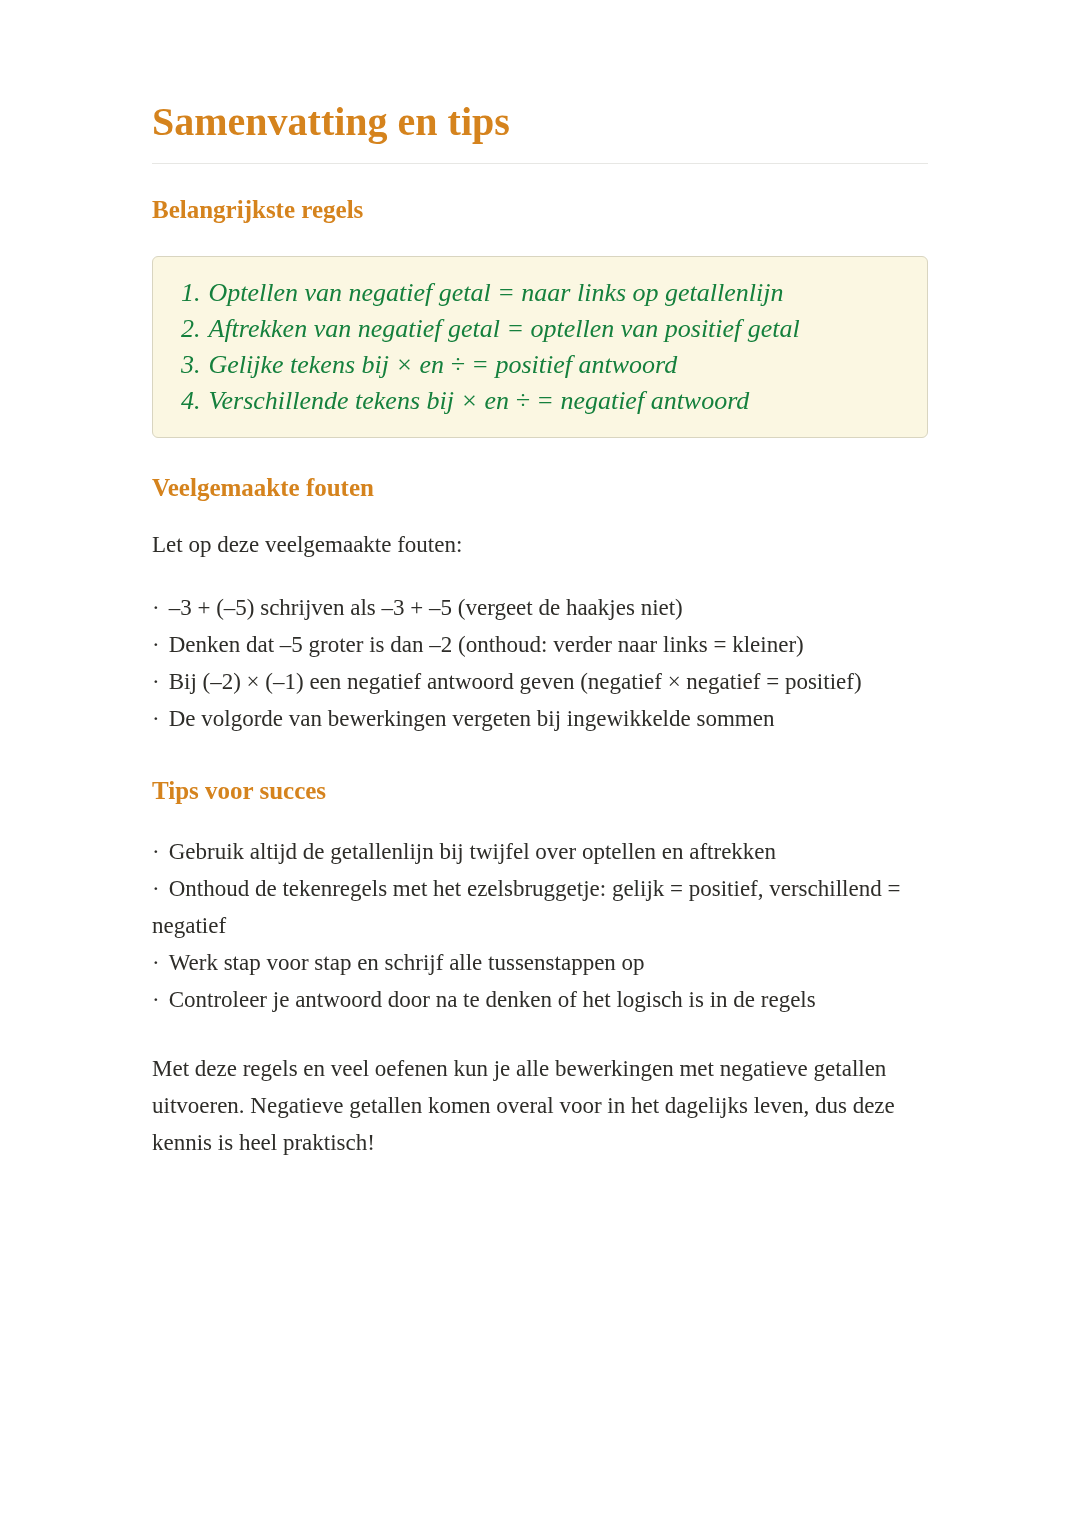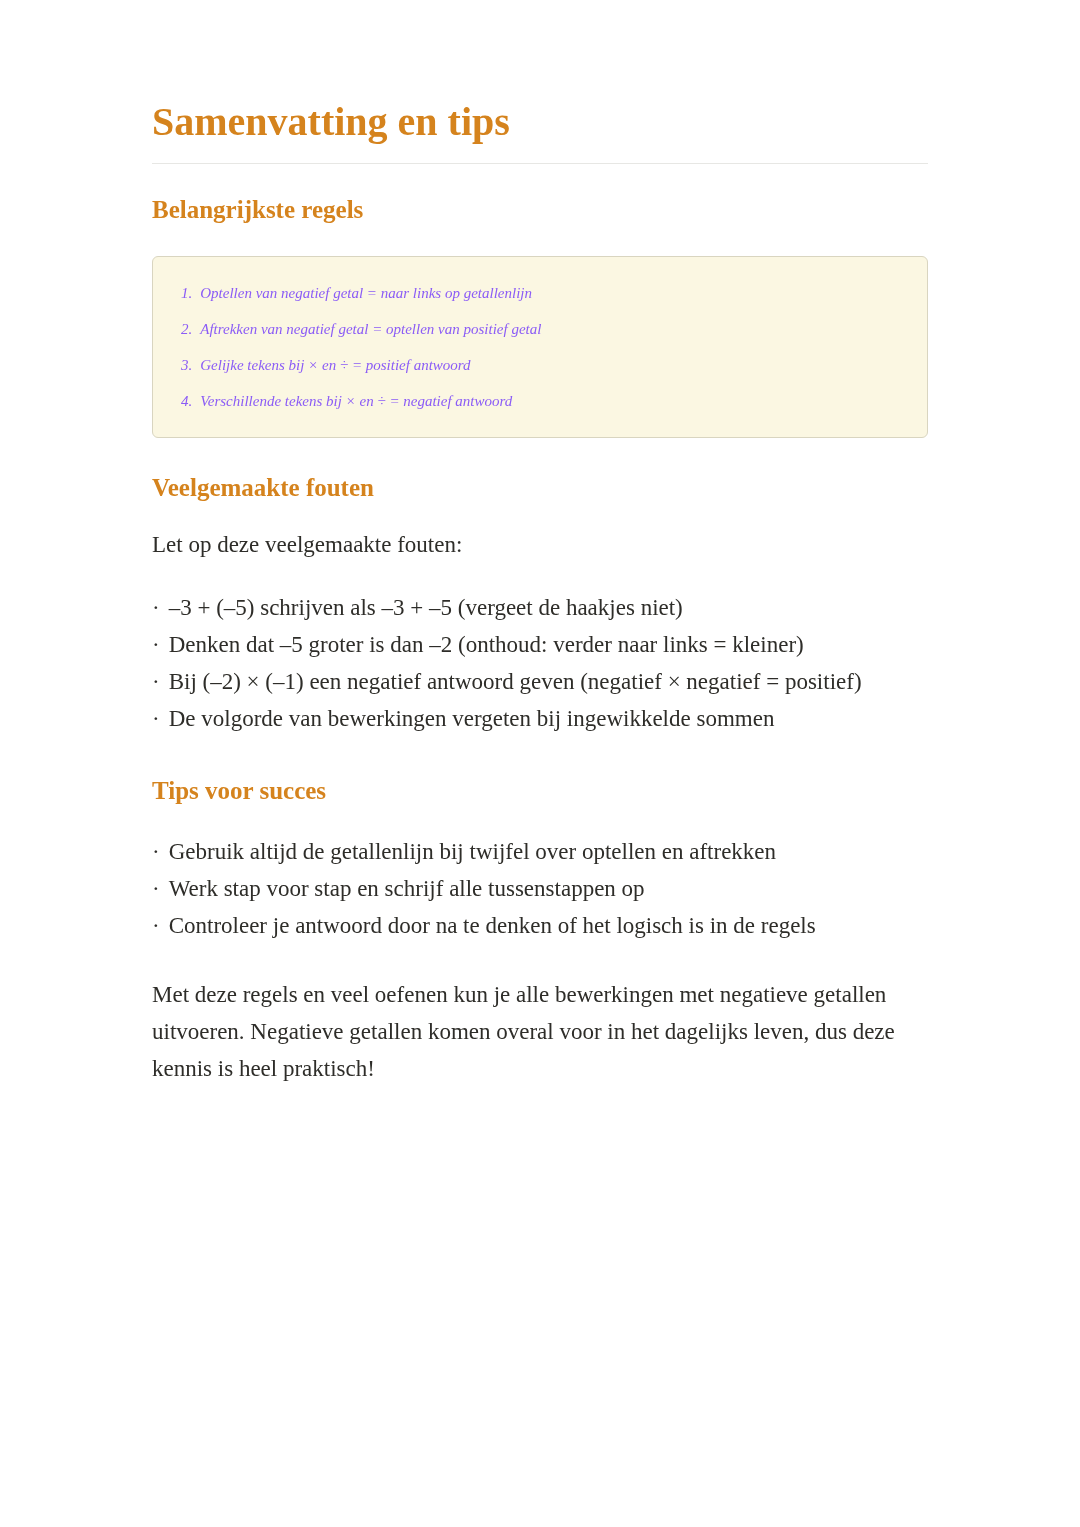--- a/index.html
+++ b/index.html
@@ -43,23 +43,23 @@
   .sh-tips     { margin-top: 38px; }
   .summary-box {
     margin-top: 30px;
     background: #fbf7e2;
     border: 1px solid #d9d5c0;
     border-radius: 6px;
     padding: 18px 28px;
   }
   .rule-item {
     font-style: italic;
-    font-size: 15px;
+    font-size: 26px;
     line-height: 36px;
-    color: #8b5cf6;
+    color: #15803d;
   }
   .rule-number { margin-right: 8px; }
   .body-text {
     font-size: 23px;
     line-height: 37px;
     color: #2e2d29;
   }
   .intro-paragraph { margin-top: 22px; font-family: Liberation Serif, serif; }
   .bullet-list     { margin-top: 26px; }
   .bullet-item     { display: block; }
@@ -110,20 +110,23 @@
       </div>
     </div>
 
     <h3 class="section-heading sh-tips">Tips voor succes</h3>
 
     <div class="bullet-list body-text">
       <div class="bullet-item">
         <span class="bullet-marker">·</span><span>Gebruik altijd de getallenlijn bij twijfel over optellen en aftrekken</span>
       </div>
       <div class="bullet-item">
+        <span class="bullet-marker">·</span><span>Onthoud de tekenregels met het ezelsbruggetje: gelijk = positief, verschillend = negatief</span>
+      </div>
+      <div class="bullet-item">
         <span class="bullet-marker">·</span><span>Werk stap voor stap en schrijf alle tussenstappen op</span>
       </div>
       <div class="bullet-item">
         <span class="bullet-marker">·</span><span>Controleer je antwoord door na te denken of het logisch is in de regels</span>
       </div>
     </div>
 
     <p class="body-text closing-paragraph">Met deze regels en veel oefenen kun je alle bewerkingen met negatieve getallen uitvoeren. Negatieve getallen komen overal voor in het dagelijks leven, dus deze kennis is heel praktisch!</p>
 
   </div>

